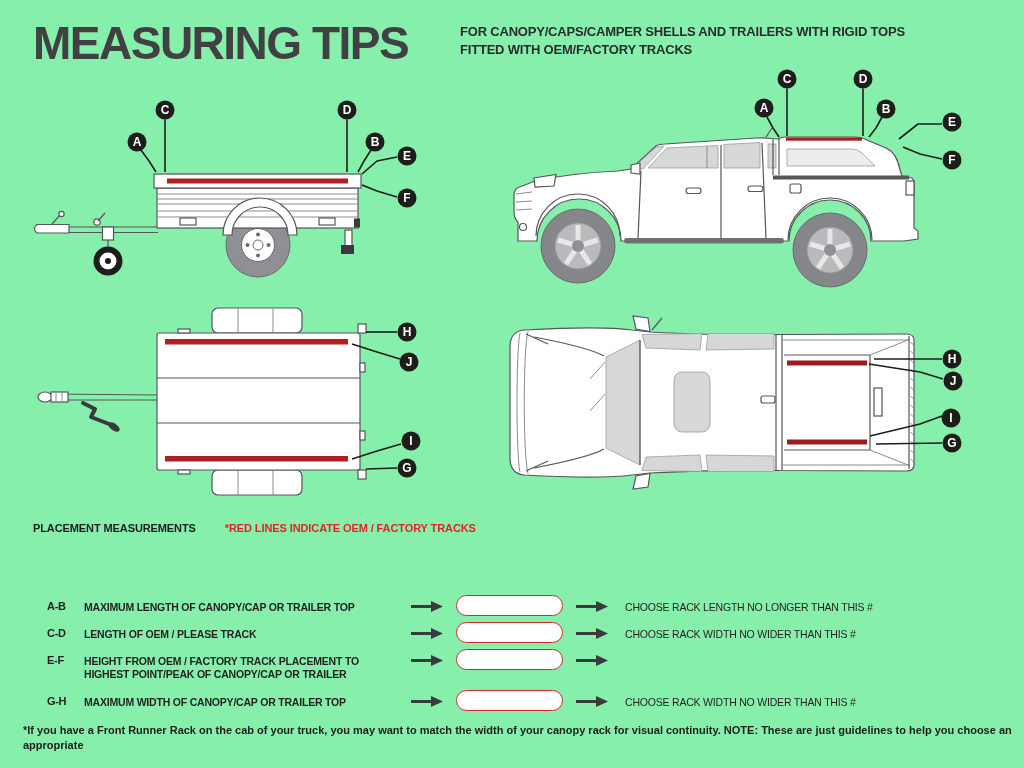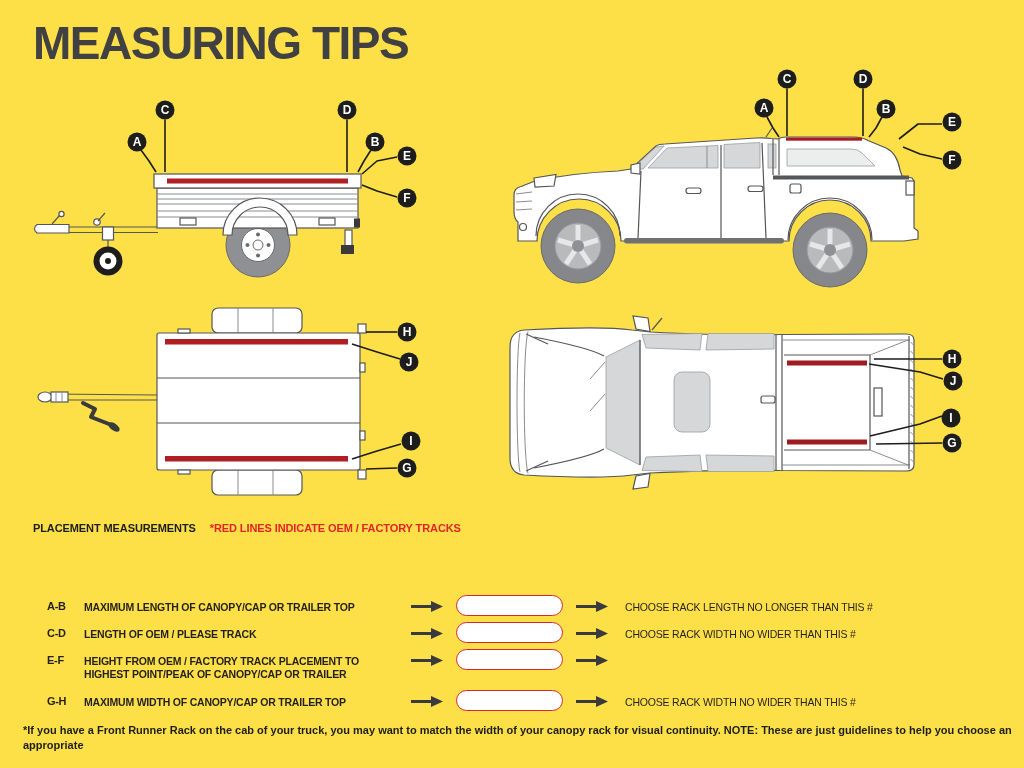--- a/index.html
+++ b/index.html
@@ -1,30 +1,30 @@
 <!DOCTYPE html>
 <html><head>
 <meta charset="utf-8">
 <style>
   * { margin:0; padding:0; box-sizing:border-box; }
   html,body { width:1024px; height:768px; background:#ffffff; overflow:hidden;
     font-family:"Liberation Sans", sans-serif; color:#231f20; }
   .abs { position:absolute; }
-  #page { position:relative; width:1024px; height:768px; background:#fde047; }
+  #page { position:relative; width:1024px; height:768px; background:#86efac; }
 
   #title { left:33px; top:16px; font-size:46px; font-weight:bold; letter-spacing:-1.5px;
     color:#414042; }
   #subtitle { left:460px; top:23px; font-size:13px; font-weight:bold; line-height:18px;
     color:#2b2b2d; letter-spacing:-0.2px; white-space:pre-line; }
 
   .diagram { position:absolute; }
 
   #section-line { left:33px; top:522px; font-size:11px; font-weight:bold; letter-spacing:-0.1px; }
   #section-label { display:inline-block; color:#1d1d1b; }
-  #red-note { display:inline-block; margin-left:11px; color:#e3232a; }
+  #red-note { display:inline-block; margin-left:26px; color:#e3232a; }
 
   .mrow { position:absolute; left:47px; width:990px; height:26px;margin-top:40px; }
   .mcode { position:absolute; left:0; top:6px; font-size:11px; font-weight:bold; letter-spacing:-0.3px; }
   .mdesc { position:absolute; left:37px; top:7px; font-size:10.5px; font-weight:bold;
     line-height:13px; letter-spacing:-0.2px; white-space:pre-line; }
   .mguide { position:absolute; left:578px; top:7px; font-size:10.5px; font-weight:normal;
     line-height:13px; letter-spacing:-0.2px; white-space:pre-line; }
   .marrow { position:absolute; top:7px; width:32px; height:11px; }
   .marrow.a1 { left:364px; } .marrow.a2 { left:529px; }
   .mpill { position:absolute; left:409px; top:1px; width:107px; height:21px;
@@ -39,20 +39,22 @@
   svg .wh { fill:#ffffff; stroke:#55565a; stroke-width:1.2; }
   svg .gy { fill:#d6d7d8; stroke:#9b9da0; stroke-width:0.8; }
   svg .leader { stroke:#1d1d1b; stroke-width:1.6; fill:none; stroke-linejoin:round; }
 </style>
 </head>
 <body>
 
 <div id="page">
 
   <div id="title" class="abs">MEASURING TIPS</div>
+  <div id="subtitle" class="abs">FOR CANOPY/CAPS/CAMPER SHELLS AND TRAILERS WITH RIGID TOPS
+FITTED WITH OEM/FACTORY TRACKS</div>
 
   <svg class="diagram" style="left:25px; top:85px;" width="420" height="215" viewBox="0 0 420 215">
     <g>
 
       <line class="ln" x1="20" y1="142" x2="133" y2="142"></line>
       <line class="ln" x1="20" y1="147.5" x2="133" y2="147.5"></line>
       <path class="wh" d="M12,139.5 q-5,4 0,8.5 l32,0 0,-8.5 z"></path>
       <line class="ln" x1="27" y1="139" x2="35" y2="130"></line>
       <circle class="wh" cx="36.5" cy="129" r="2.6"></circle>
       <circle class="wh" cx="72" cy="137" r="3.2"></circle>

